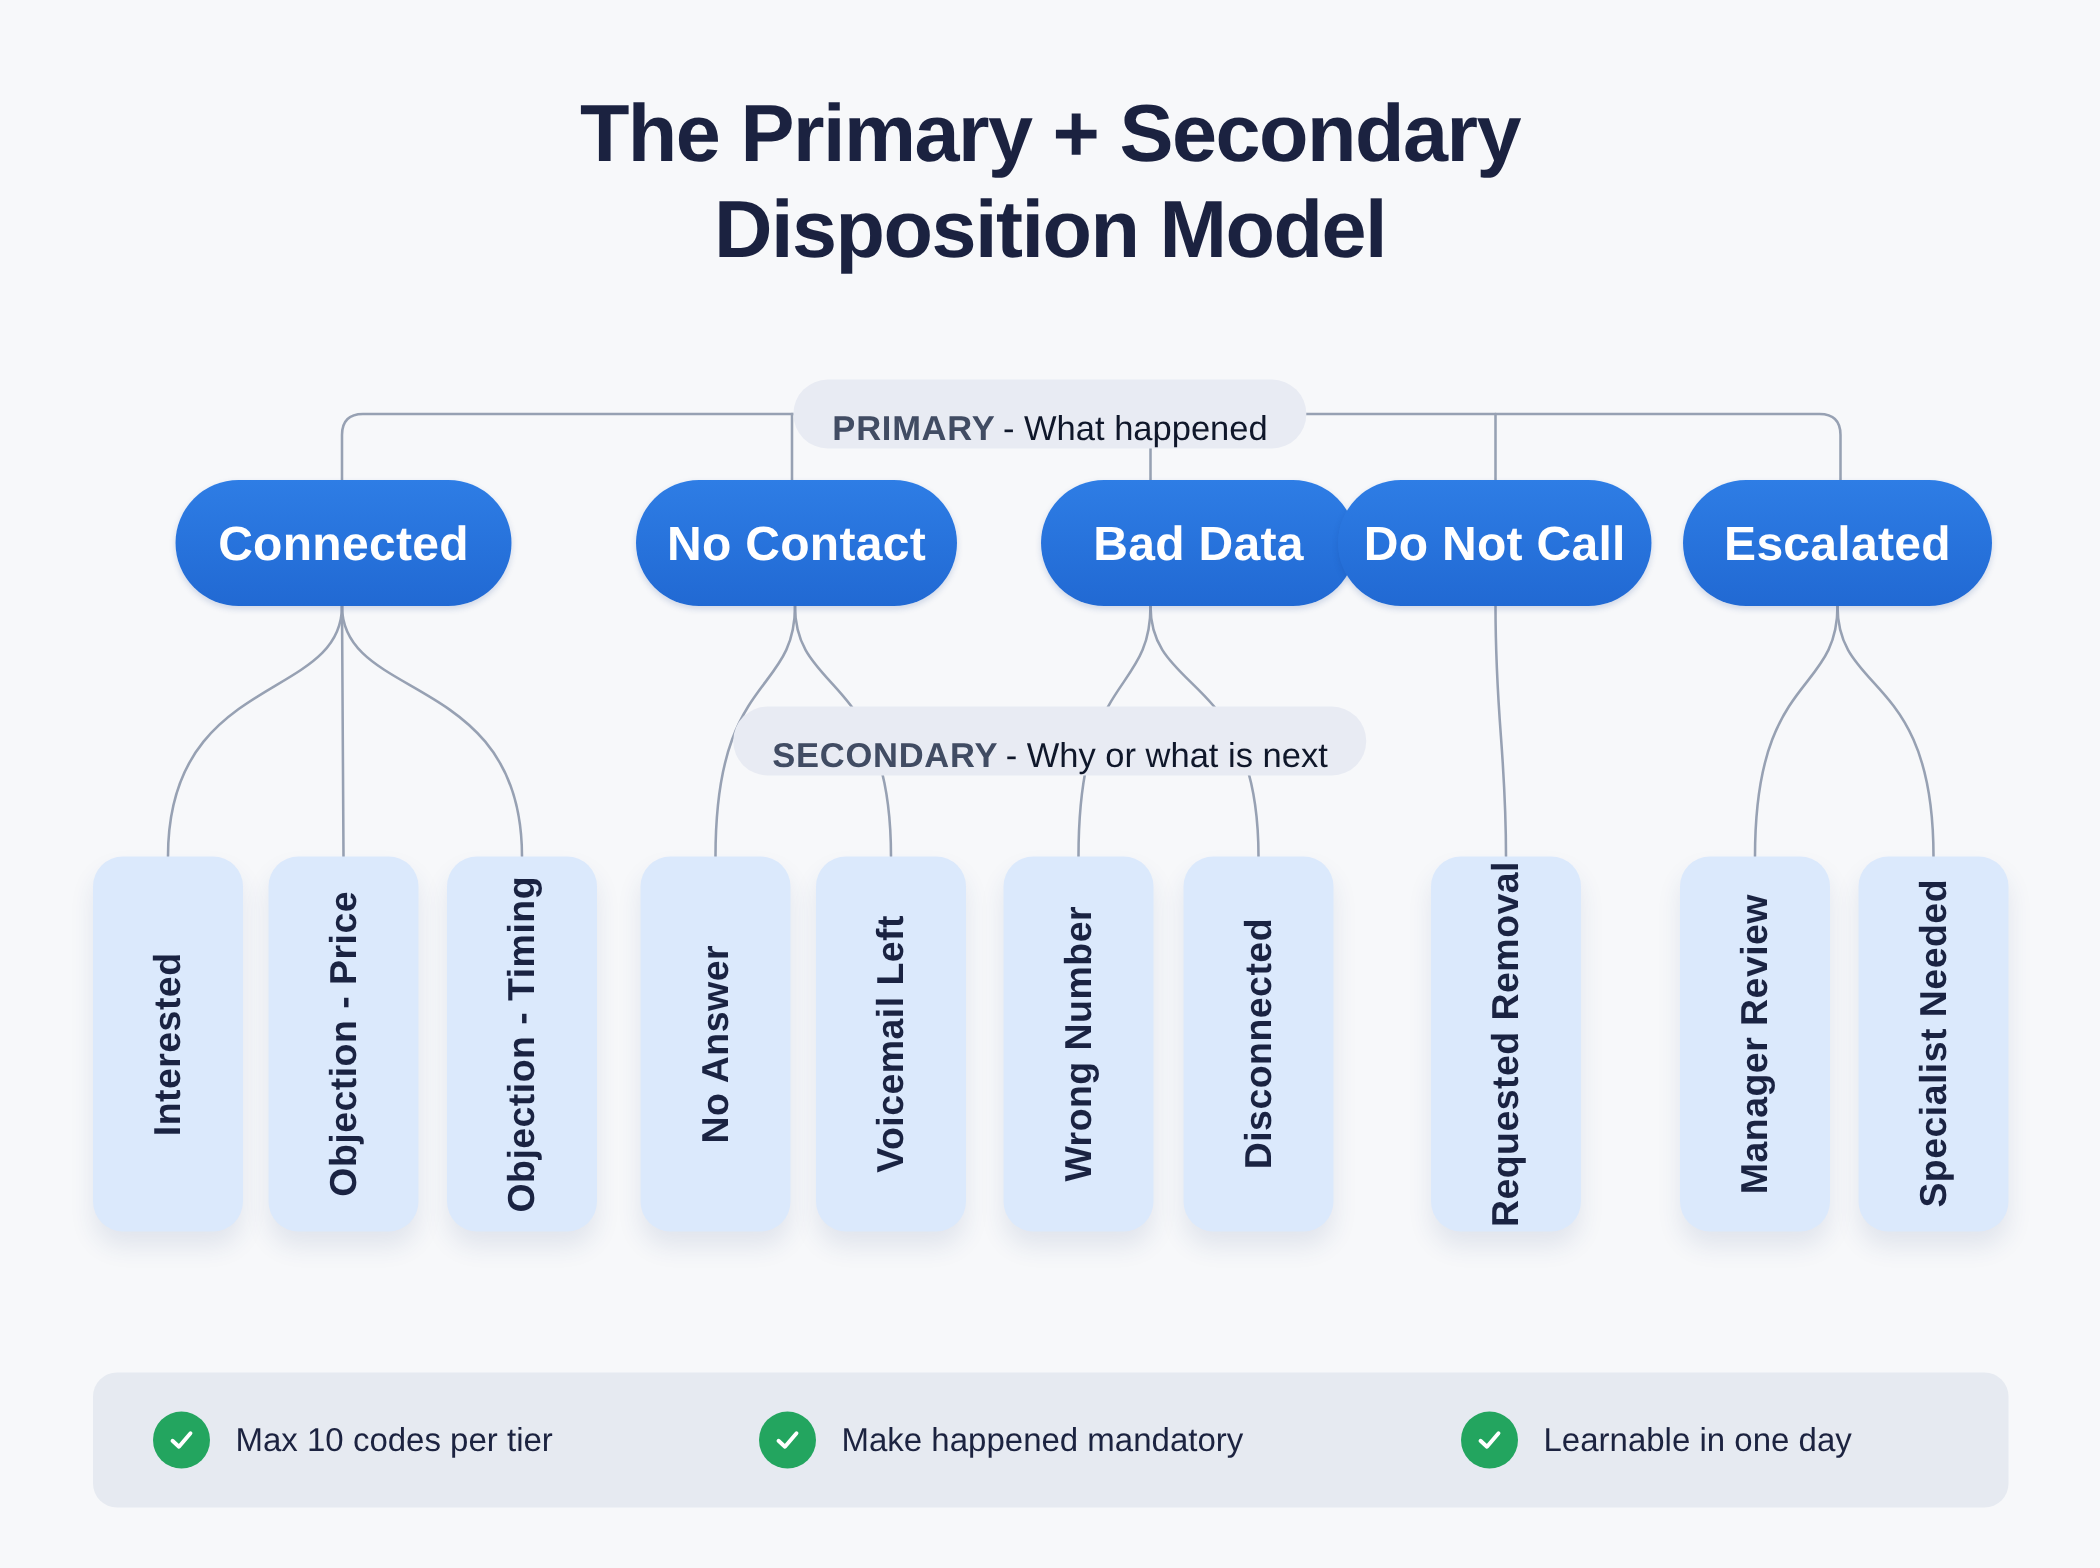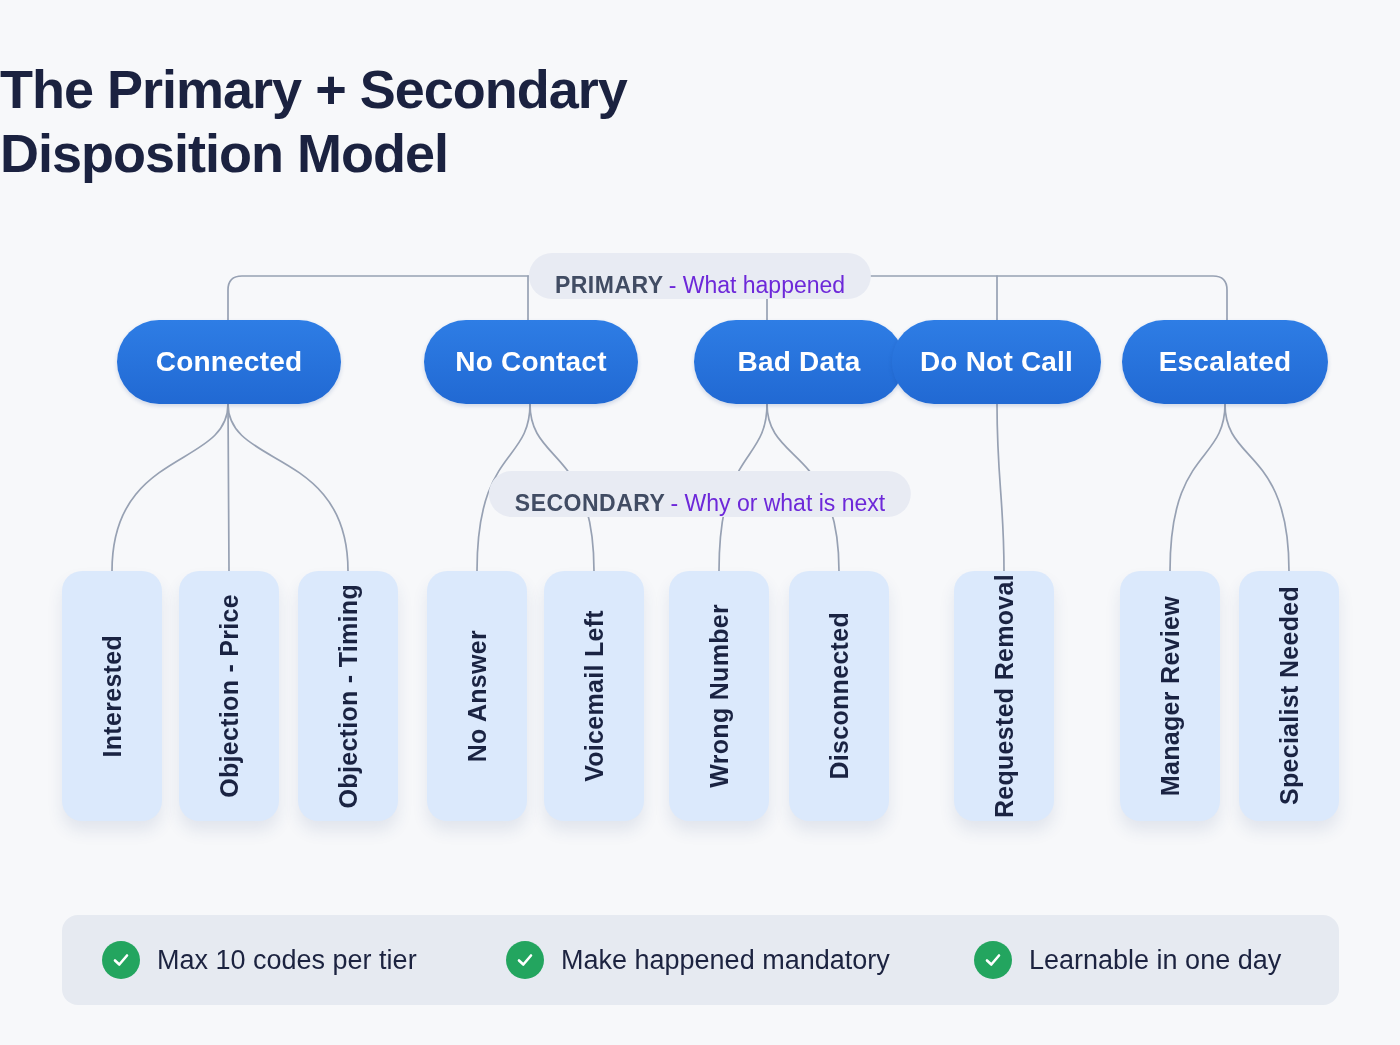--- a/index.html
+++ b/index.html
@@ -6,49 +6,49 @@
   html,body { background:#f7f8fa; }
   body { font-family:"Liberation Sans", sans-serif; }
   .canvas {
     position:relative; width:1400px; height:1045px;
     background:#f7f8fa; overflow:hidden;
   }
 
   
   .title {
     position:absolute; top:58px; left:0; width:100%;
-    text-align:left; color:#1b2240;
+    text-align:center; color:#1b2240;
     font-size:54px; font-weight:800; line-height:1.18; letter-spacing:-1px;
   }
 
   
   .connectors { position:absolute; top:0; left:0; z-index:1; }
   .connectors path { fill:none; stroke:#97a1b3; stroke-width:1.7; stroke-linecap:round; }
 
   
   .tier-pill {
     position:absolute; left:50%; transform:translateX(-50%);
     height:46px; padding:0 26px; border-radius:24px;
     background:#e8ebf3; z-index:3;
     display:flex; align-items:flex-end; white-space:nowrap;
     font-size:23px;
   }
   .tier-pill .tier-name { font-weight:700; color:#414c63; letter-spacing:0.5px; }
-  .tier-pill .tier-desc { font-weight:400; color:#6d28d9; margin-left:5px; }
+  .tier-pill .tier-desc { font-weight:400; color:#0f172a; margin-left:5px; }
   .tier-primary { top:253px; }
   .tier-secondary { top:471px; }
 
   
   .p-pill {
     position:absolute; top:320px; height:84px; z-index:2;
     border-radius:42px;
     background:linear-gradient(180deg,#2e7de5 0%, #2169d3 100%);
     box-shadow:0 2px 4px rgba(20,60,140,0.18);
     display:flex; align-items:center; justify-content:center;
-    color:#ffffff; font-size:28px; font-weight:700; letter-spacing:0.2px;
+    color:#ffffff; font-size:32px; font-weight:700; letter-spacing:0.2px;
   }
   .p-connected  { left:117px;  width:224px; }
   .p-nocontact  { left:424px;  width:214px; }
   .p-baddata    { left:694px;  width:210px; }
   .p-donotcall  { left:892px;  width:209px; }
   .p-escalated  { left:1122px; width:206px; }
 
   
   .s-box {
     position:absolute; top:571px; width:100px; height:250px; z-index:2;
@@ -75,21 +75,21 @@
     position:absolute; top:0; height:90px;
     display:flex; align-items:center; gap:17px;
   }
   .fi-0 { left:40px; } .fi-1 { left:444px; } .fi-2 { left:912px; }
   .check-circle {
     width:38px; height:38px; border-radius:50%;
     background:#23a55f; flex:0 0 auto;
     display:flex; align-items:center; justify-content:center;
   }
   .footer-item .f-label {
-    color:#1c2340; font-size:27px; font-weight:500; white-space:nowrap;
+    color:#1c2340; font-size:22px; font-weight:500; white-space:nowrap;
   }
 </style>
 </head>
 <body>
 
 <div class="canvas">
 
   <div class="title">
     <div>The Primary + Secondary</div>
     <div>Disposition Model</div>

